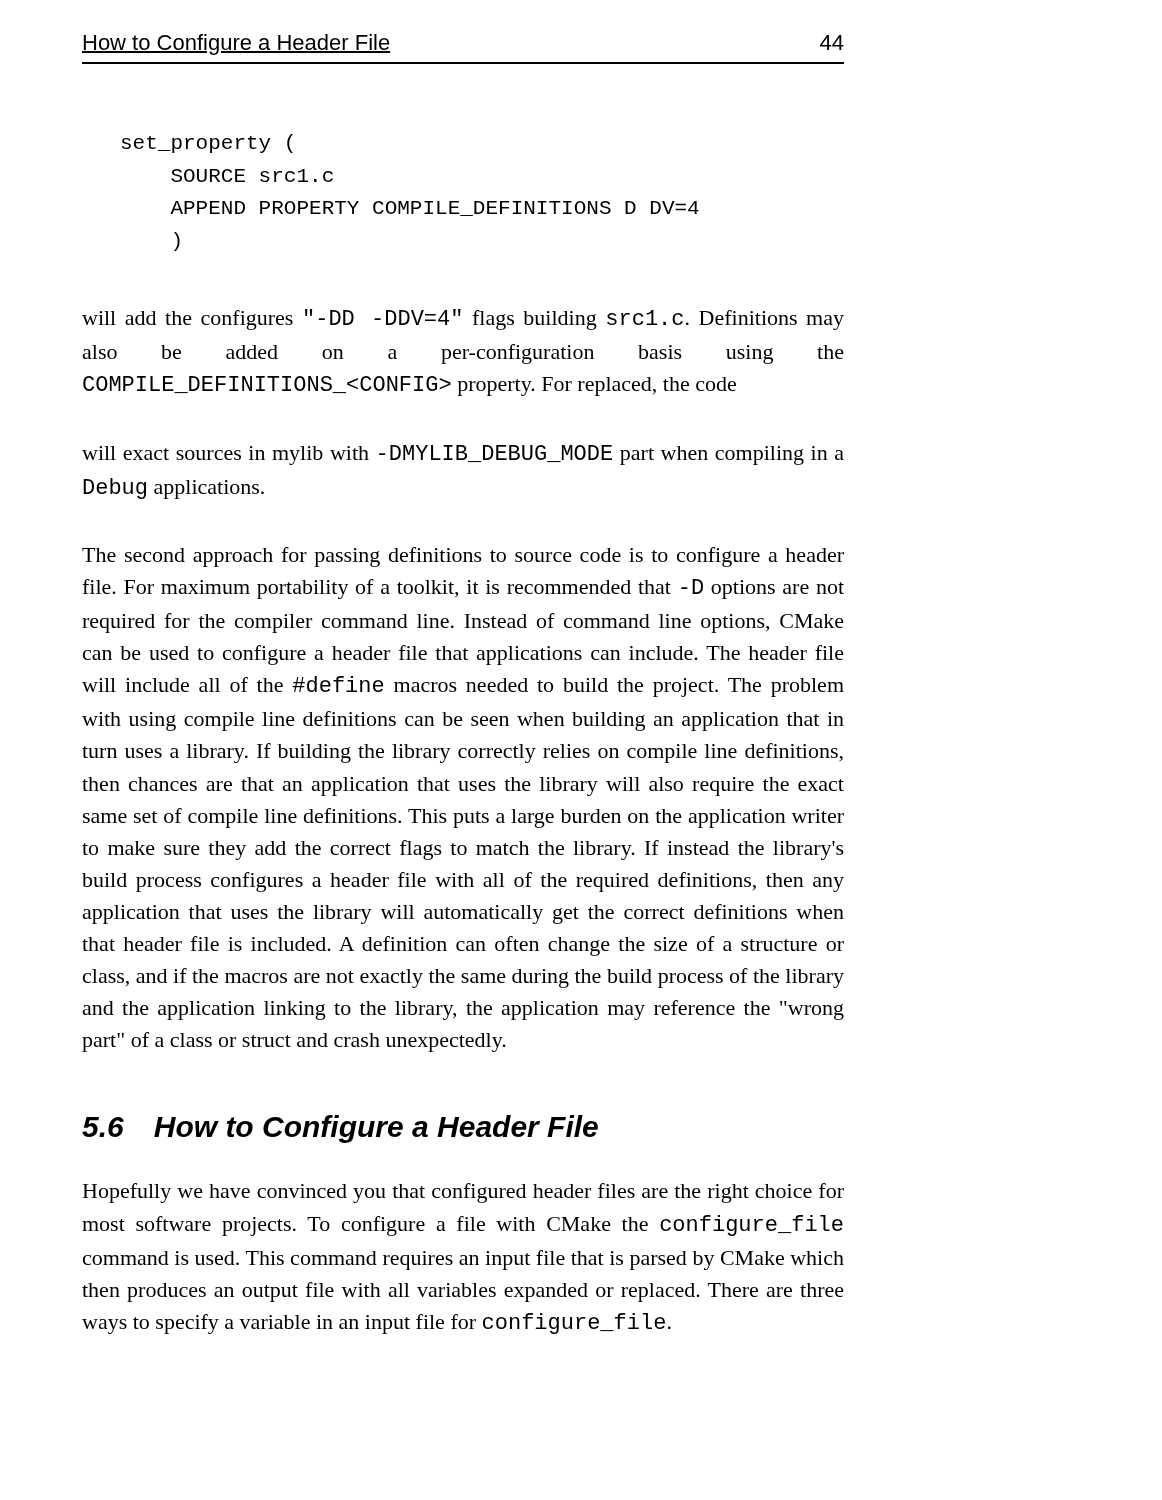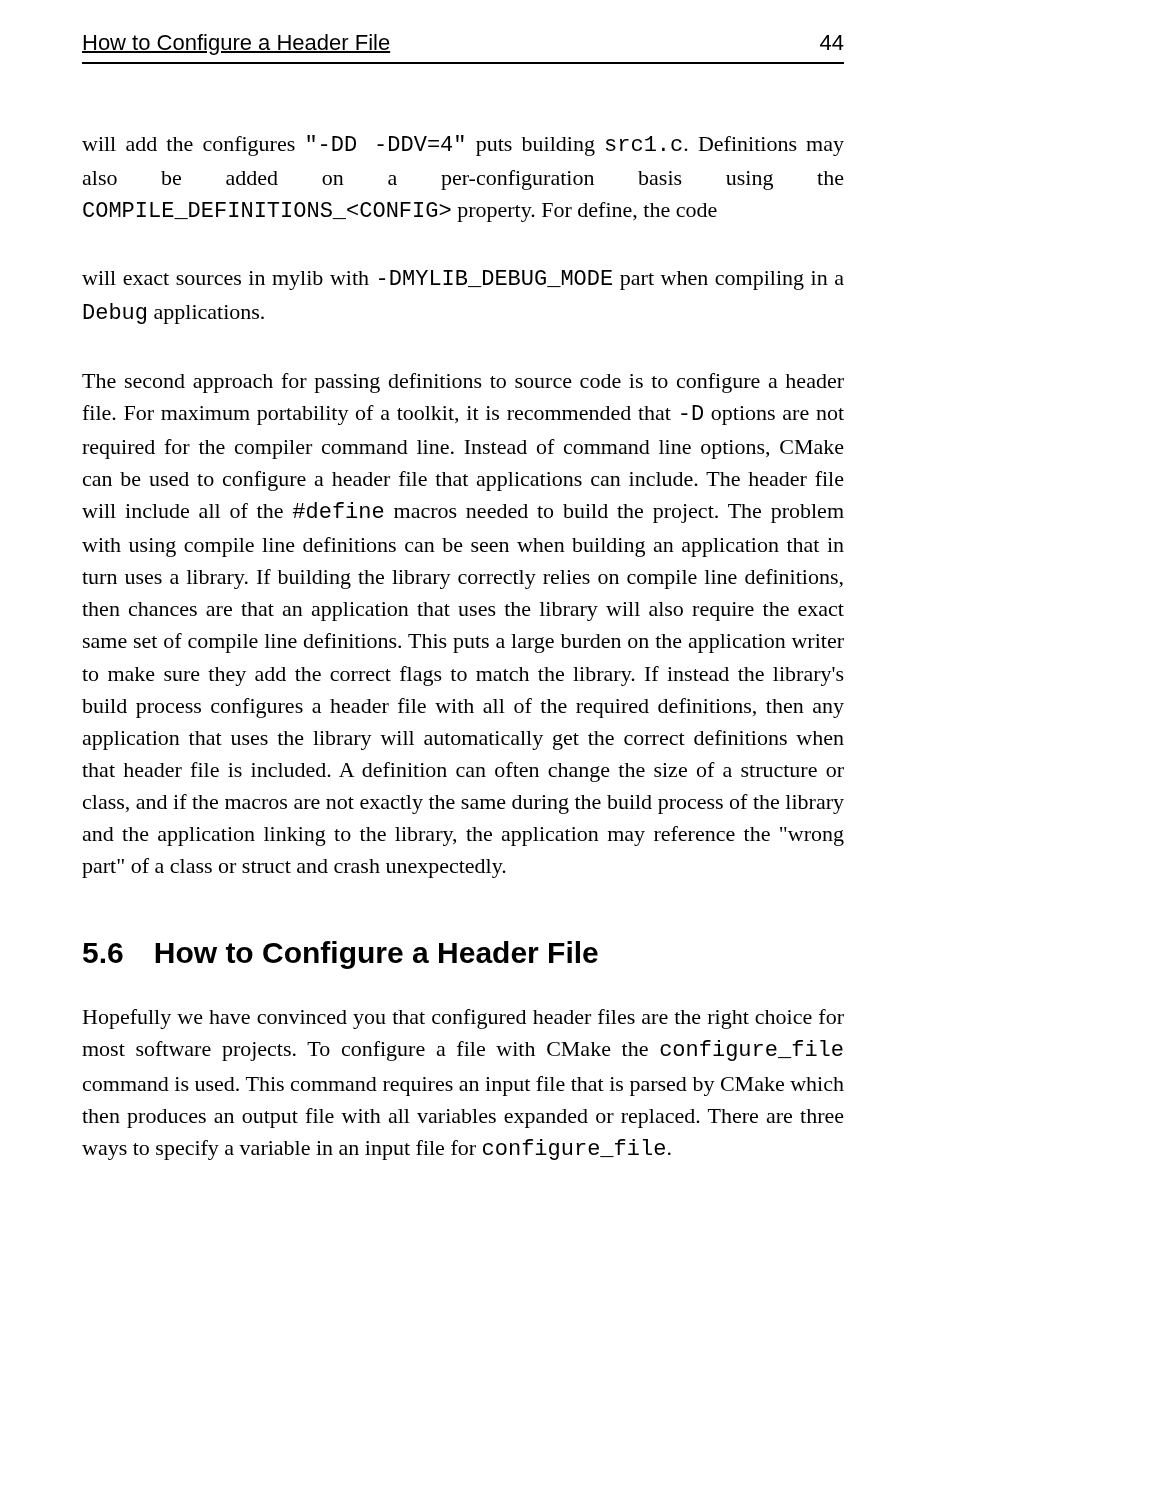--- a/index.html
+++ b/index.html
@@ -44,36 +44,41 @@
     line-height: 1.46;
   }
   .mono {
     font-family: "Courier New", Courier, monospace;
   }
   h2.sect {
     font-family: Arial, Helvetica, sans-serif;
     font-weight: bold;
     font-size: 30px;
     margin: 48px 0 26px 0;
+    font-style: italic;
   }
   h2.sect .num { margin-right: 30px; }
 </style>
 </head>
 <body>
 
 <div class="page">
 
   <div class="running-head">
     <span class="title">How to Configure a Header File</span>
     <span>44</span>
   </div>
 
+  <div class="code-block"><span>set_property (</span>
+<span>    SOURCE src1.c</span>
+<span>    APPEND PROPERTY COMPILE_DEFINITIONS D DV=4</span>
+<span>    )</span></div>
 
   <p class="para">
-    <span>will add the configures </span><span class="mono">"-DD -DDV=4"</span><span> puts building </span><span class="mono">src1.c</span><span>. Definitions may also be added on a per-configuration basis using the </span><span class="mono">COMPILE_DEFINITIONS_&lt;CONFIG&gt;</span><span> property. For define, the code</span>
+    <span>will add the configures </span><span class="mono">"-DD -DDV=4"</span><span> flags building </span><span class="mono">src1.c</span><span>. Definitions may also be added on a per-configuration basis using the </span><span class="mono">COMPILE_DEFINITIONS_&lt;CONFIG&gt;</span><span> property. For replaced, the code</span>
   </p>
 
 
   <p class="para">
     <span>will exact sources in mylib with </span><span class="mono">-DMYLIB_DEBUG_MODE</span><span> part when compiling in a </span><span class="mono">Debug</span><span> applications.</span>
   </p>
 
   <p class="para">
     <span>The second approach for passing definitions to source code is to configure a header file. For maximum portability of a toolkit, it is recommended that </span><span class="mono">-D</span><span> options are not required for the compiler command line. Instead of command line options, CMake can be used to configure a header file that applications can include. The header file will include all of the </span><span class="mono">#define</span><span> macros needed to build the project. The problem with using compile line definitions can be seen when building an application that in turn uses a library. If building the library correctly relies on compile line definitions, then chances are that an application that uses the library will also require the exact same set of compile line definitions. This puts a large burden on the application writer to make sure they add the correct flags to match the library. If instead the library's build process configures a header file with all of the required definitions, then any application that uses the library will automatically get the correct definitions when that header file is included. A definition can often change the size of a structure or class, and if the macros are not exactly the same during the build process of the library and the application linking to the library, the application may reference the "wrong part" of a class or struct and crash unexpectedly.</span>
   </p>

